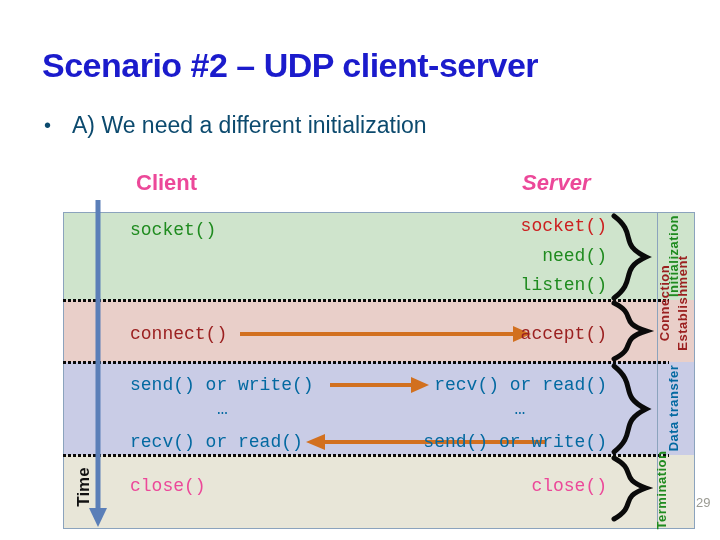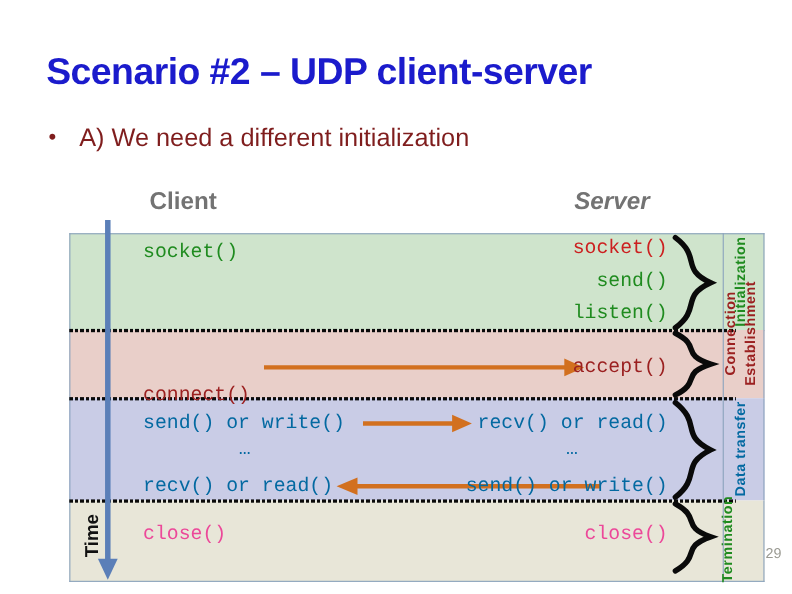--- a/index.html
+++ b/index.html
@@ -6,24 +6,24 @@
   .slide{
     position:relative;width:720px;height:540px;background:#ffffff;
     font-family:"Liberation Sans",sans-serif;overflow:hidden;
   }
   .abs{position:absolute;}
   
   .title{
     left:42px;top:46px;width:640px;
     font-size:34px;font-weight:bold;letter-spacing:-0.5px;color:#1b1bcc;
   }
-  .bullet-row{left:44px;top:112px;width:640px;font-size:23px;color:#7f1d1d;}
+  .bullet-row{left:44px;top:112px;width:640px;font-size:23px;color:#0c4a6e;}
   .bullet-dot{display:inline-block;width:28px;font-size:20px;vertical-align:top;padding-top:2px;}
   
-  .col-head{font-size:22px;font-weight:bold;color:#737373;}
+  .col-head{font-size:22px;font-weight:bold;color:#ec4899;}
   
   .band{left:63px;width:630px;border-left:1px solid #8ba3bd;border-right:1px solid #8ba3bd;}
   .band-init{top:212px;height:88px;background:#cfe4cc;border-top:1px solid #8ba3bd;}
   .band-conn{top:300px;height:62px;background:#e9cfc9;}
   .band-data{top:362px;height:93px;background:#c9cce6;}
   .band-term{top:455px;height:73px;background:#e8e6d8;border-bottom:1px solid #8ba3bd;}
   .strip-divider{left:657px;top:212px;width:1px;height:316px;background:#8ba3bd;}
   .dotline{
     left:63px;width:606px;height:3px;
     background:repeating-linear-gradient(90deg,#0a0a0a 0 3px,transparent 3px 5px);
@@ -96,28 +96,28 @@
 
     <g fill="none" stroke="#0a0a0a" stroke-width="5" stroke-linecap="round">
       <path d="M614,216 C638,234 618,244 646,257 C618,270 638,280 614,298"></path>
       <path d="M614,303 C638,315 618,322 646,331 C618,340 638,347 614,359"></path>
       <path d="M614,366 C638,385 618,395 646,409 C618,423 638,433 614,452"></path>
       <path d="M614,458 C638,471 618,478 646,488 C618,498 638,505 614,519"></path>
     </g>
   </svg>
 
   <div class="abs mono cli c-green" style="top:220px;">socket()</div>
-  <div class="abs mono cli c-maroon" style="top:324px;margin-top:26px;">connect()</div>
+  <div class="abs mono cli c-maroon" style="top:324px;">connect()</div>
   <div class="abs mono cli c-navy" style="top:375px;">send() or write()</div>
   <div class="abs mono ell-cli c-navy" style="top:399px;">…</div>
   <div class="abs mono cli c-navy" style="top:432px;">recv() or read()</div>
   <div class="abs mono cli c-close" style="top:476px;">close()</div>
 
   <div class="abs mono srv c-red" style="top:216px;">socket()</div>
-  <div class="abs mono srv c-green" style="top:246px;">send()</div>
+  <div class="abs mono srv c-green" style="top:246px;">need()</div>
   <div class="abs mono srv c-green" style="top:275px;">listen()</div>
   <div class="abs mono srv c-maroon" style="top:324px;">accept()</div>
   <div class="abs mono srv c-navy" style="top:375px;">recv() or read()</div>
   <div class="abs mono ell-srv c-navy" style="top:399px;">…</div>
   <div class="abs mono srv c-navy" style="top:432px;">send() or write()</div>
   <div class="abs mono srv c-close" style="top:476px;">close()</div>
 
   <div class="abs vlabel c-green" style="left:673px;top:256px;">Initialization</div>
   <div class="abs vlabel c-maroon" style="left:664px;top:303px;">Connection</div>
   <div class="abs vlabel c-maroon" style="left:682px;top:303px;">Establishment</div>

